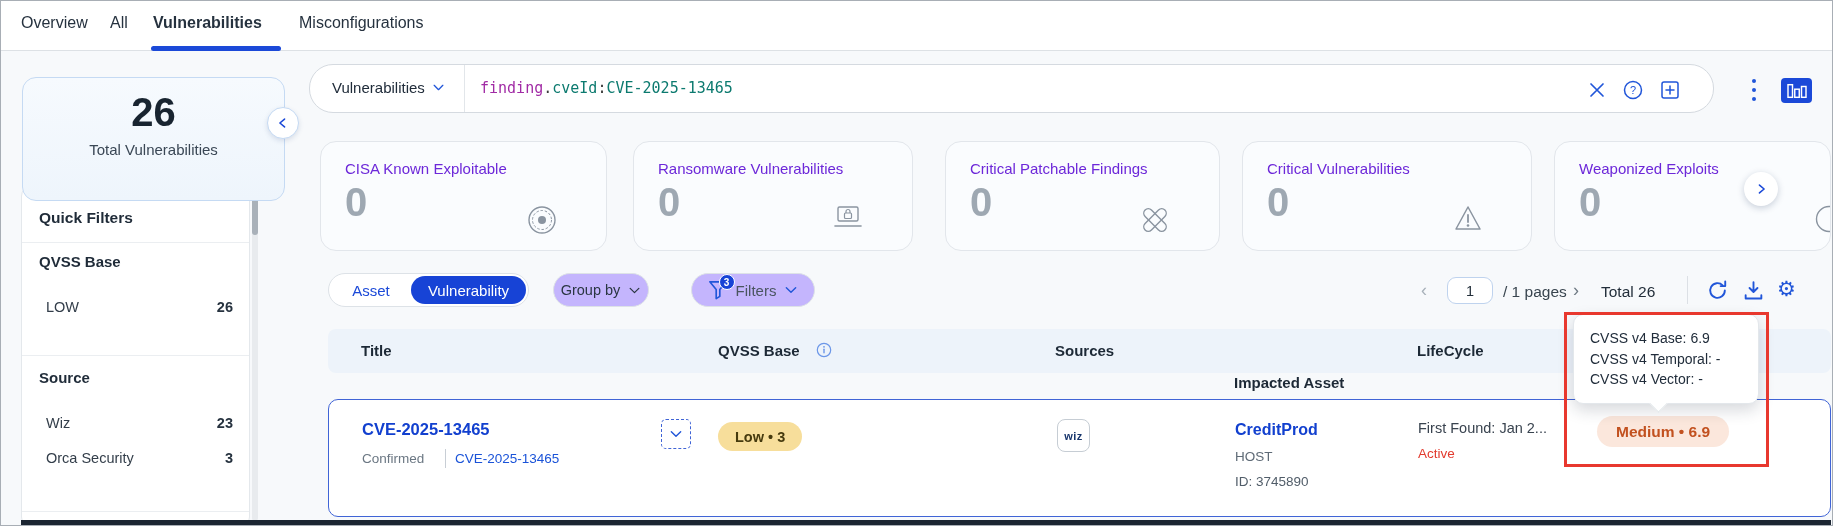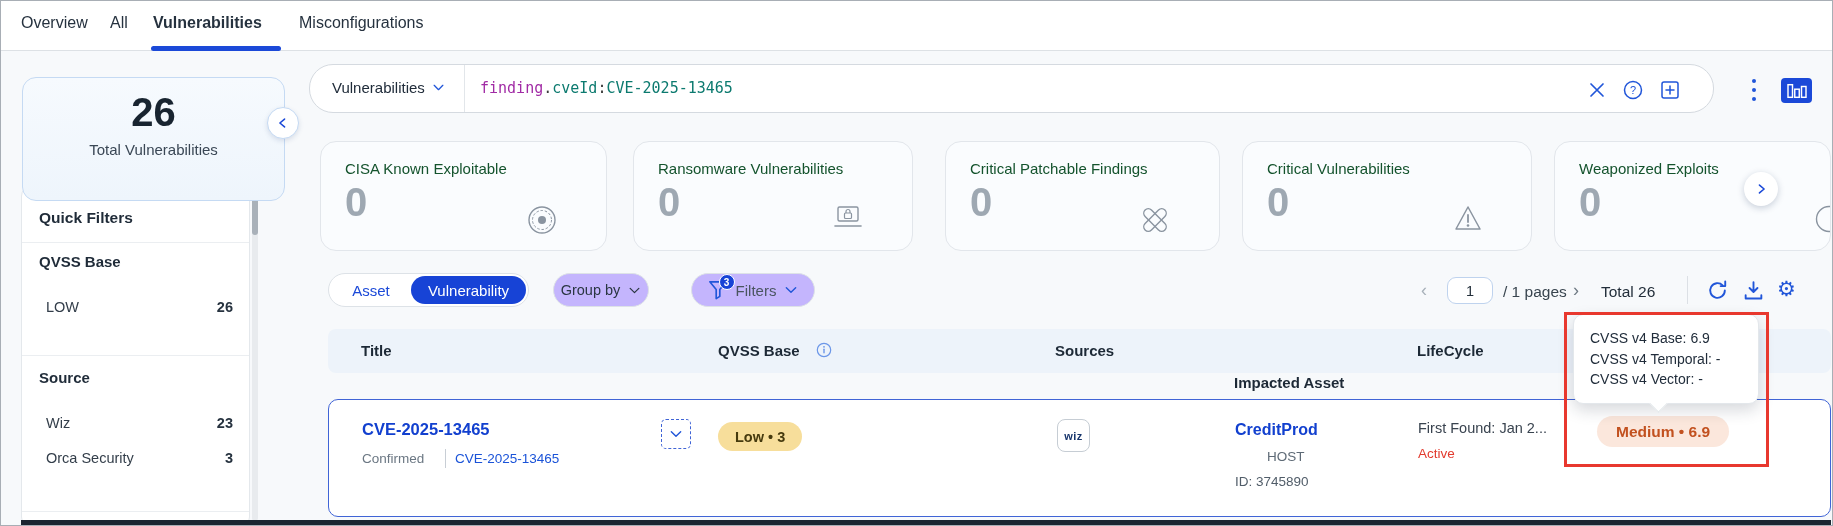--- a/index.html
+++ b/index.html
@@ -52,21 +52,21 @@
   .sb-icon { position:absolute; top:15px; width:20px; height:20px; cursor:pointer; }
   .sb-x { right:106px; } .sb-help { right:70px; } .sb-add { right:33px; }
   .kebab { position:absolute; left:1748px; top:76px; width:10px; height:26px; cursor:pointer; }
   .chart-toggle { position:absolute; left:1780px; top:77px; width:31px; height:25px;
                   background:#1B49D8; border-radius:4px; cursor:pointer;
                   display:flex; align-items:center; justify-content:center; }
 
   
   .stat-card { position:absolute; top:140px; height:110px; background:#FAFCFE;
                border:1px solid #E2E6EB; border-radius:16px; overflow:hidden; cursor:pointer; }
-  .stat-title { position:absolute; left:24px; top:18px; font-size:15px; color:#14532d; white-space:nowrap; }
+  .stat-title { position:absolute; left:24px; top:18px; font-size:15px; color:#6d28d9; white-space:nowrap; }
   .stat-value { position:absolute; left:24px; top:38px; font-size:40px; font-weight:600; color:#9EA8B2; }
   .stat-icon { position:absolute; right:48px; top:62px; }
   .next-btn { position:absolute; left:1743px; top:171px; width:34px; height:34px; background:#fff;
               border-radius:50%; box-shadow:0 2px 7px rgba(20,40,80,.22); z-index:4;
               display:flex; align-items:center; justify-content:center; cursor:pointer; }
 
   
   .seg { position:absolute; left:327px; top:272px; width:201px; height:34px; background:#fff;
          border:1px solid #DDE2E7; border-radius:17px; }
   .seg-asset { position:absolute; left:0; top:0; width:84px; height:100%; display:flex; align-items:center;
@@ -115,21 +115,21 @@
                 border:1.5px dashed #4064D6; border-radius:5px; display:flex; align-items:center;
                 justify-content:center; cursor:pointer; background:#fff; }
   .badge-low { position:absolute; left:389px; top:22px; height:29px; padding:0 17px; background:#F7DE9B;
                border-radius:15px; display:flex; align-items:center; font-size:14.5px; font-weight:600;
                color:#463A0E; cursor:pointer; }
   .wiz-box { position:absolute; left:728px; top:19px; width:33px; height:33px; border:1px solid #C6CDD4;
              border-radius:8px; background:#fff; display:flex; align-items:center; justify-content:center;
              cursor:pointer; }
   .wiz-text { font-size:11px; font-weight:bold; color:#16346B; letter-spacing:.5px; }
   .asset-name { position:absolute; left:906px; top:21px; font-size:16px; font-weight:600; color:#1240CF; cursor:pointer; }
-  .asset-type { position:absolute; left:906px; top:49px; font-size:13.5px; color:#5E6A76;margin-left:32px; }
+  .asset-type { position:absolute; left:906px; top:49px; font-size:13.5px; color:#5E6A76; }
   .asset-id { position:absolute; left:906px; top:74px; font-size:13.5px; color:#515D69; }
   .first-found { position:absolute; left:1089px; top:20px; font-size:14.5px; color:#39434F; }
   .lc-active { position:absolute; left:1089px; top:46px; font-size:13.5px; color:#E23B2E; }
   .badge-medium { position:absolute; left:1268px; top:16px; height:31px; padding:0 19px; background:#FBE7DC;
                   border-radius:16px; display:flex; align-items:center; font-size:15.5px; font-weight:700;
                   color:#C2511F; cursor:pointer; }
 
   
   .tooltip { position:absolute; left:1572px; top:313px; width:186px; height:90px; background:#fff;
              border:1px solid #E3E7EB; border-radius:10px; box-shadow:0 6px 16px rgba(30,40,60,.18);

